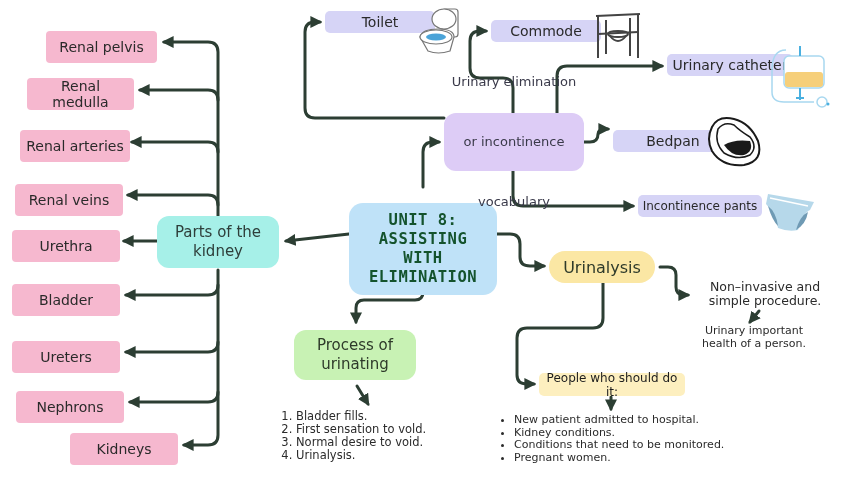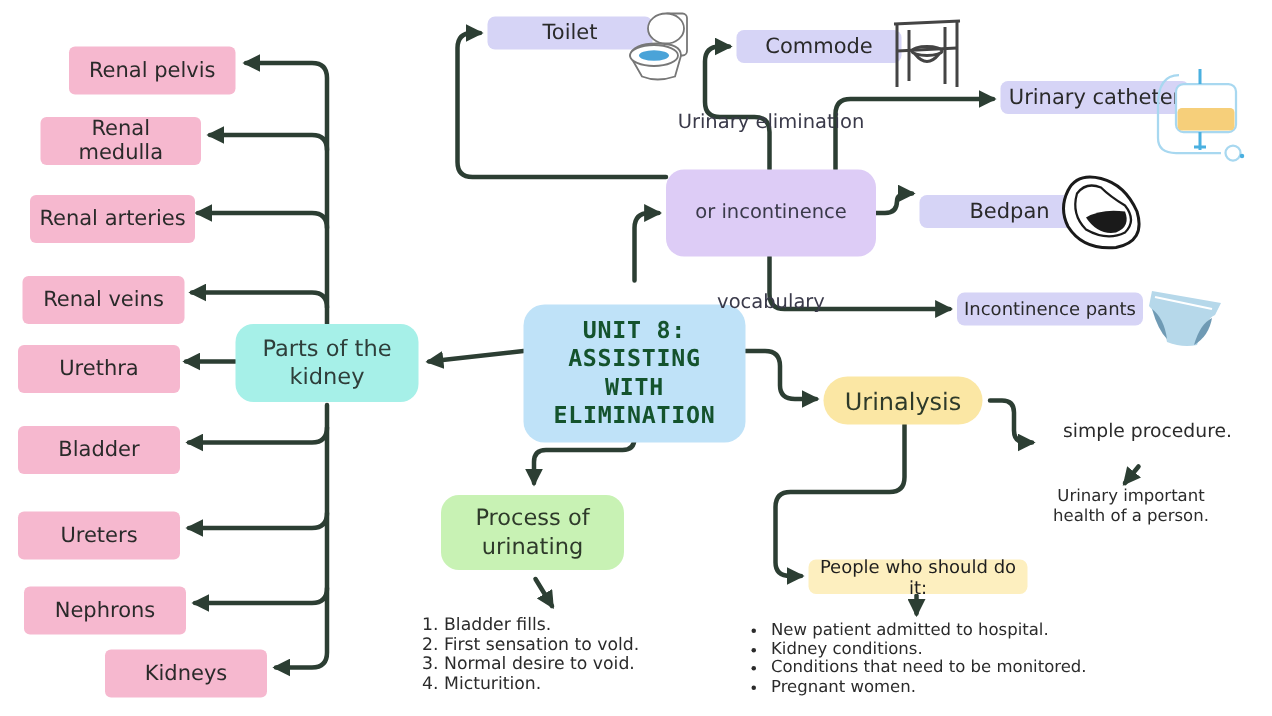--- a/index.html
+++ b/index.html
@@ -148,20 +148,21 @@
 <svg class="icon" style="left:764px;top:190px;" width="52" height="44" viewBox="0 0 52 44">
   <path d="M4,4 L50,12 L46,20 Q40,22 34,40 Q24,42 14,38 Q12,24 2,14 Z" fill="#b6d8ea"></path>
   <path d="M6,8 L44,16" stroke="#fff" stroke-width="1.5"></path>
   <path d="M4,16 Q12,22 14,36 Q8,30 4,16 Z" fill="#6f9ab4"></path>
   <path d="M44,22 Q36,26 32,40 Q42,34 44,22 Z" fill="#6f9ab4"></path>
 </svg>
 
 <div class="node urin">Urinalysis</div>
 
 <div class="text-block center" style="left:690px;top:280px;width:150px;font-size:12.5px;line-height:14px;">
+  <div>Non–invasive and</div>
   <div>simple procedure.</div>
 </div>
 
 <div class="text-block center" style="left:684px;top:325px;width:140px;font-size:11px;line-height:12.5px;">
   <div>Urinary important</div>
   <div>health of a person.</div>
 </div>
 
 <div class="node people">People who should do it:</div>
 
@@ -177,15 +178,15 @@
 <div class="node process">
   <span>Process of</span>
   <span>urinating</span>
 </div>
 
 <div class="text-block" style="left:280px;top:410px;width:180px;">
   <ol class="num">
     <li>Bladder fills.</li>
     <li>First sensation to vold.</li>
     <li>Normal desire to void.</li>
-    <li>Micturition.</li>
+    <li>Urinalysis.</li>
   </ol>
 </div>
 
 </body></html>

